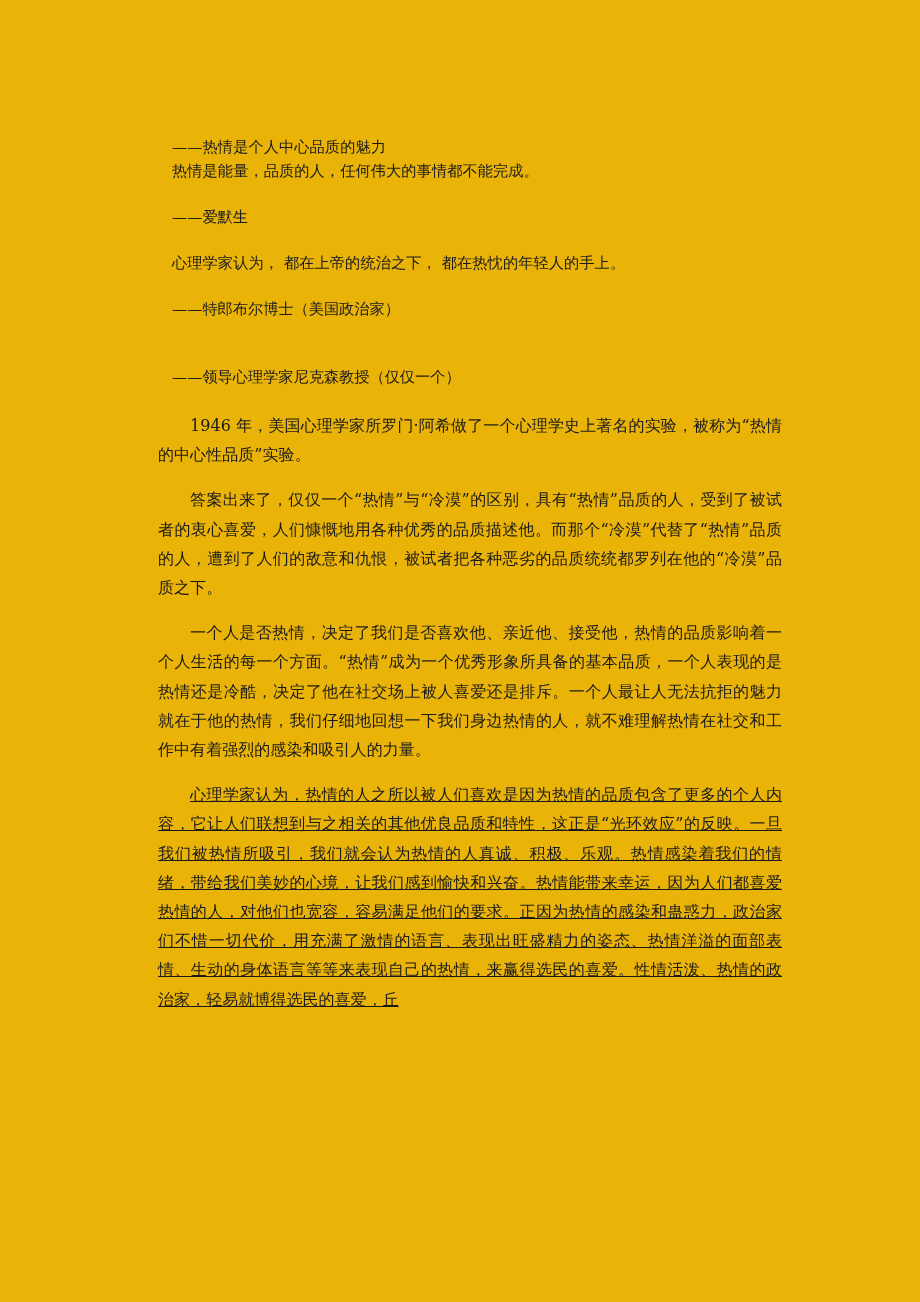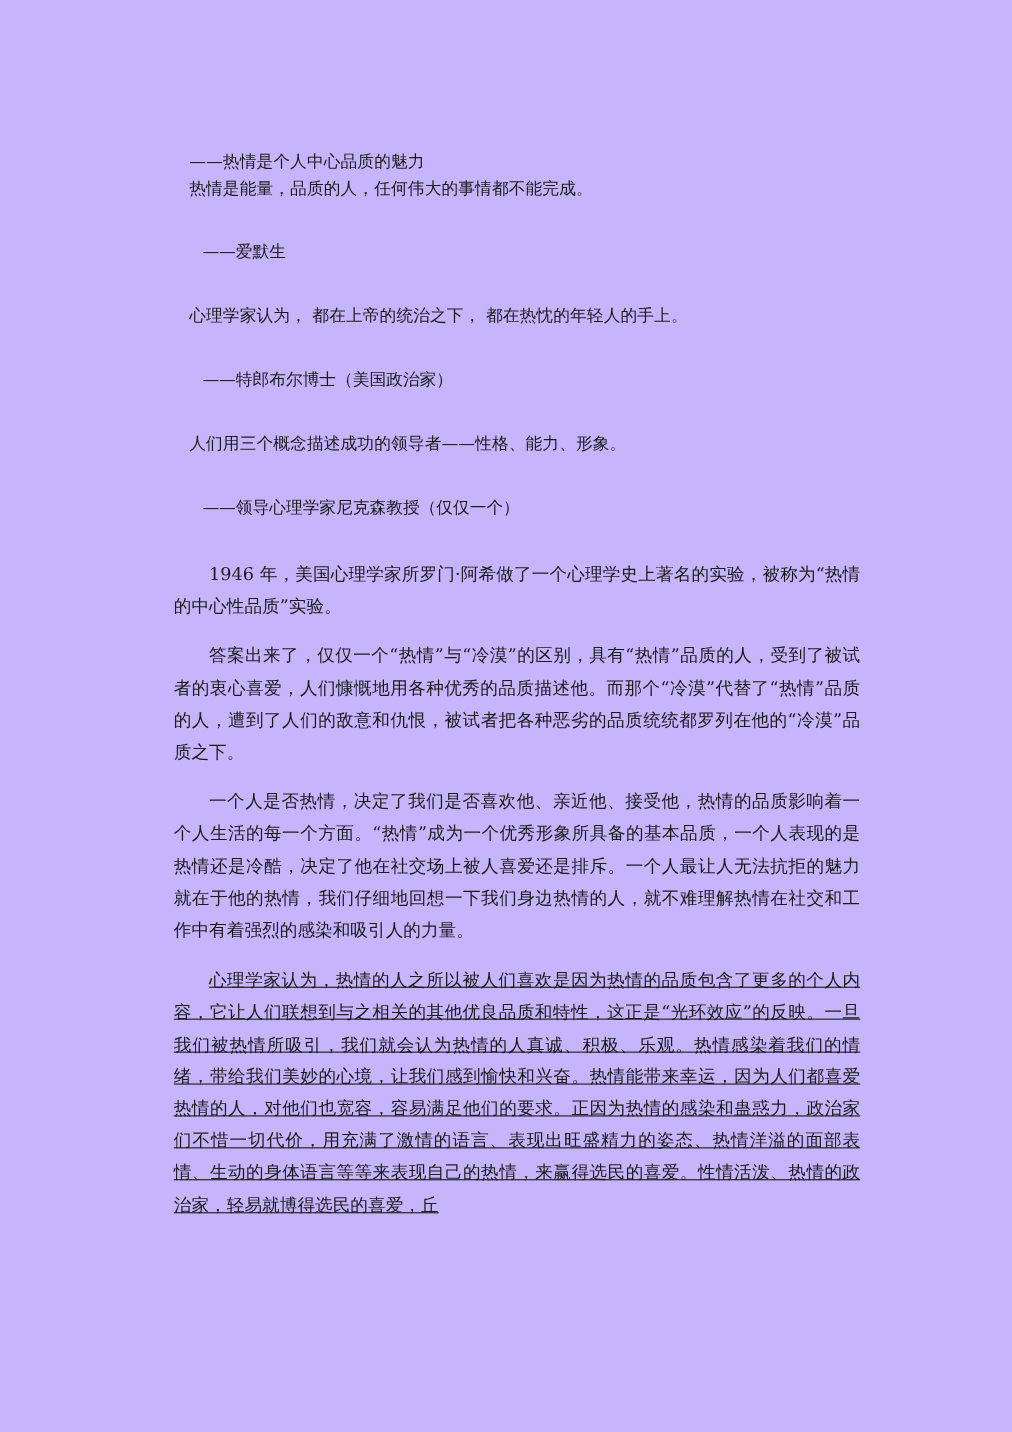--- a/index.html
+++ b/index.html
@@ -11,40 +11,40 @@
     width: 920px;
     height: 1302px;
     overflow: hidden;
     font-family: "DejaVu Serif", "Liberation Serif", serif;
     color: #1a1a1a;
   }
   .page {
     position: relative;
     width: 920px;
     height: 1302px;
-    background: #c4b5fd;
+    background: #eab308;
     box-sizing: border-box;
     padding: 135px 140px 0 158px;
   }
   .doc-body {
     width: 624px;
   }
   
   .quote-line {
     font-size: 15.2px;
     line-height: 24px;
     margin: 0;
     text-align: left;
     letter-spacing: 0.1px;
     padding-left: 14px;
   }
   .attrib {
     font-size: 15.2px;
     line-height: 24px;
-    margin: 12px;
+    margin: 0;
     padding-left: 14px;
     text-align: left;
   }
   .spacer-sm { height: 22px; }
   .spacer-md { height: 22px; }
   
   .para {
     font-size: 16px;
     line-height: 29.2px;
     margin: 0 0 16px 0;
@@ -72,21 +72,20 @@
     <div class="spacer-md"></div>
 
     <div class="quote-line">心理学家认为，  都在上帝的统治之下，  都在热忱的年轻人的手上。</div>
 
     <div class="spacer-md"></div>
 
     <div class="attrib">——特郎布尔博士（美国政治家）</div>
 
     <div class="spacer-md"></div>
 
-    <div class="quote-line">人们用三个概念描述成功的领导者——性格、能力、形象。</div>
 
     <div class="spacer-md"></div>
 
     <div class="attrib">——领导心理学家尼克森教授（仅仅一个）</div>
 
     <div class="spacer-md"></div>
 
     <p class="para">1946 年，美国心理学家所罗门·阿希做了一个心理学史上著名的实验，被称为“热情的中心性品质”实验。</p>
     <p class="para">答案出来了，仅仅一个“热情”与“冷漠”的区别，具有“热情”品质的人，受到了被试者的衷心喜爱，人们慷慨地用各种优秀的品质描述他。而那个“冷漠”代替了“热情”品质的人，遭到了人们的敌意和仇恨，被试者把各种恶劣的品质统统都罗列在他的“冷漠”品质之下。</p>
     <p class="para">一个人是否热情，决定了我们是否喜欢他、亲近他、接受他，热情的品质影响着一个人生活的每一个方面。“热情”成为一个优秀形象所具备的基本品质，一个人表现的是热情还是冷酷，决定了他在社交场上被人喜爱还是排斥。一个人最让人无法抗拒的魅力就在于他的热情，我们仔细地回想一下我们身边热情的人，就不难理解热情在社交和工作中有着强烈的感染和吸引人的力量。</p>

